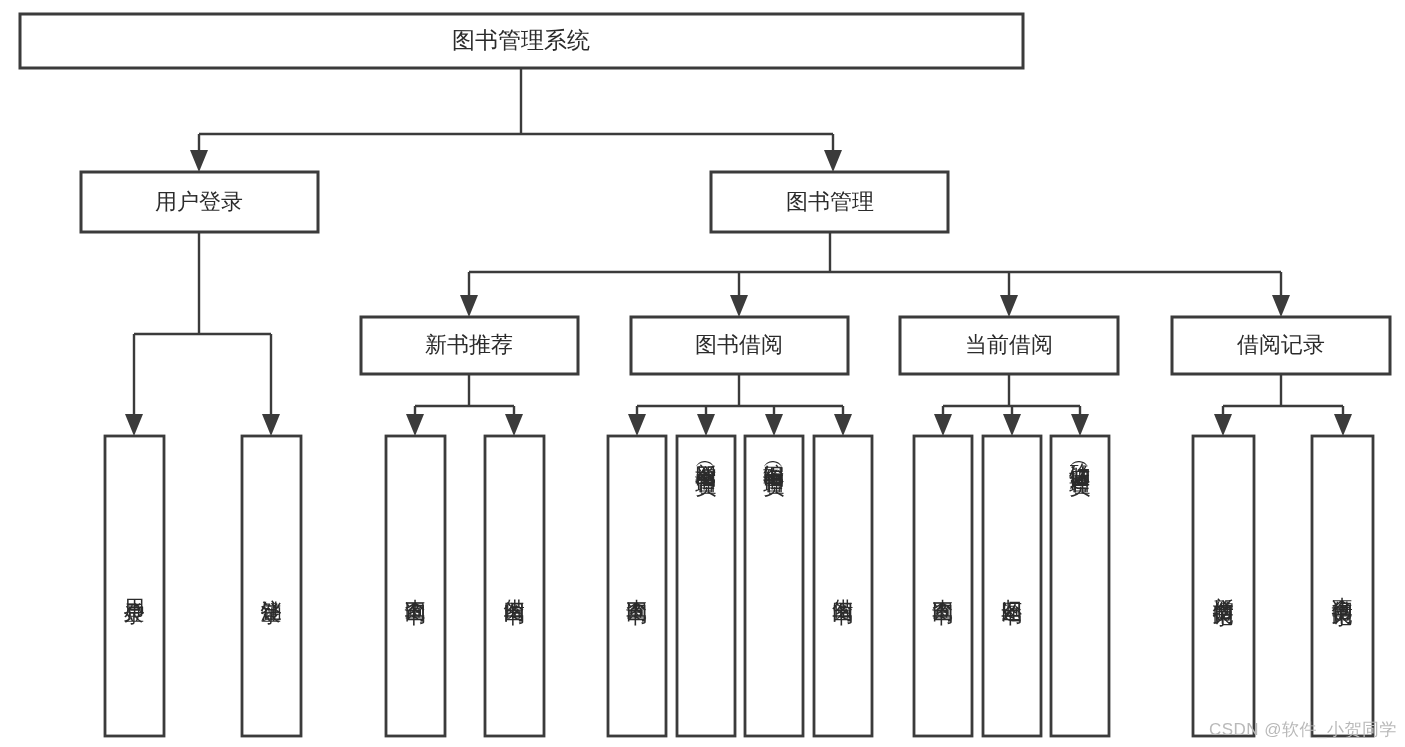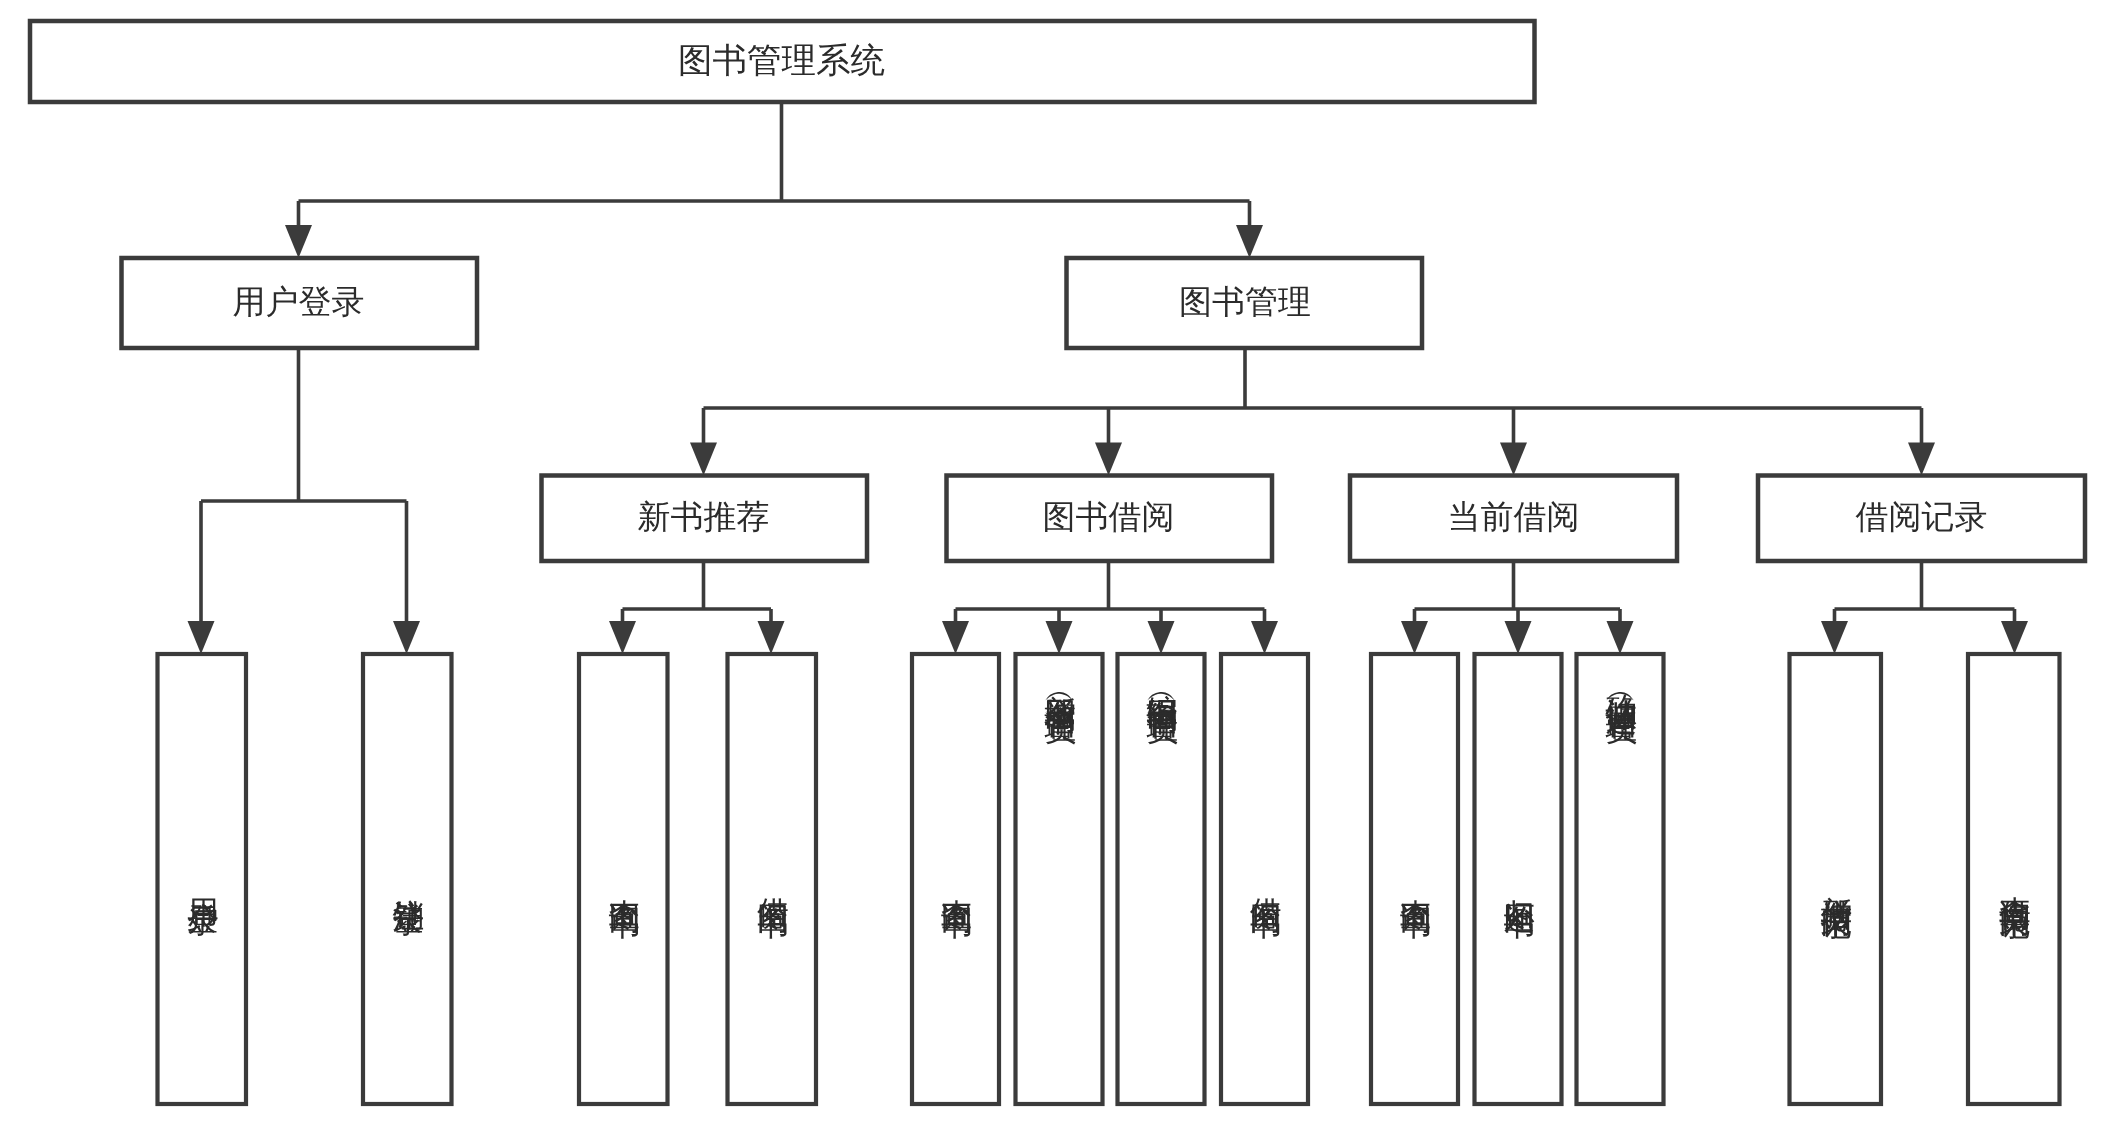--- a/index.html
+++ b/index.html
@@ -215,14 +215,15 @@
   </div>
 
   <div class="leaf-label-wrap" style="left:1193px;top:436px;width:61px;height:300px;">
     <span class="leaf-label">新增借阅记录</span>
   </div>
 
   <div class="leaf-label-wrap" style="left:1312px;top:436px;width:61px;height:300px;">
     <span class="leaf-label">查询借阅记录</span>
   </div>
 
+  <div class="watermark">CSDN @软件_小贺同学</div>
 
 </div>
 
 </body></html>

